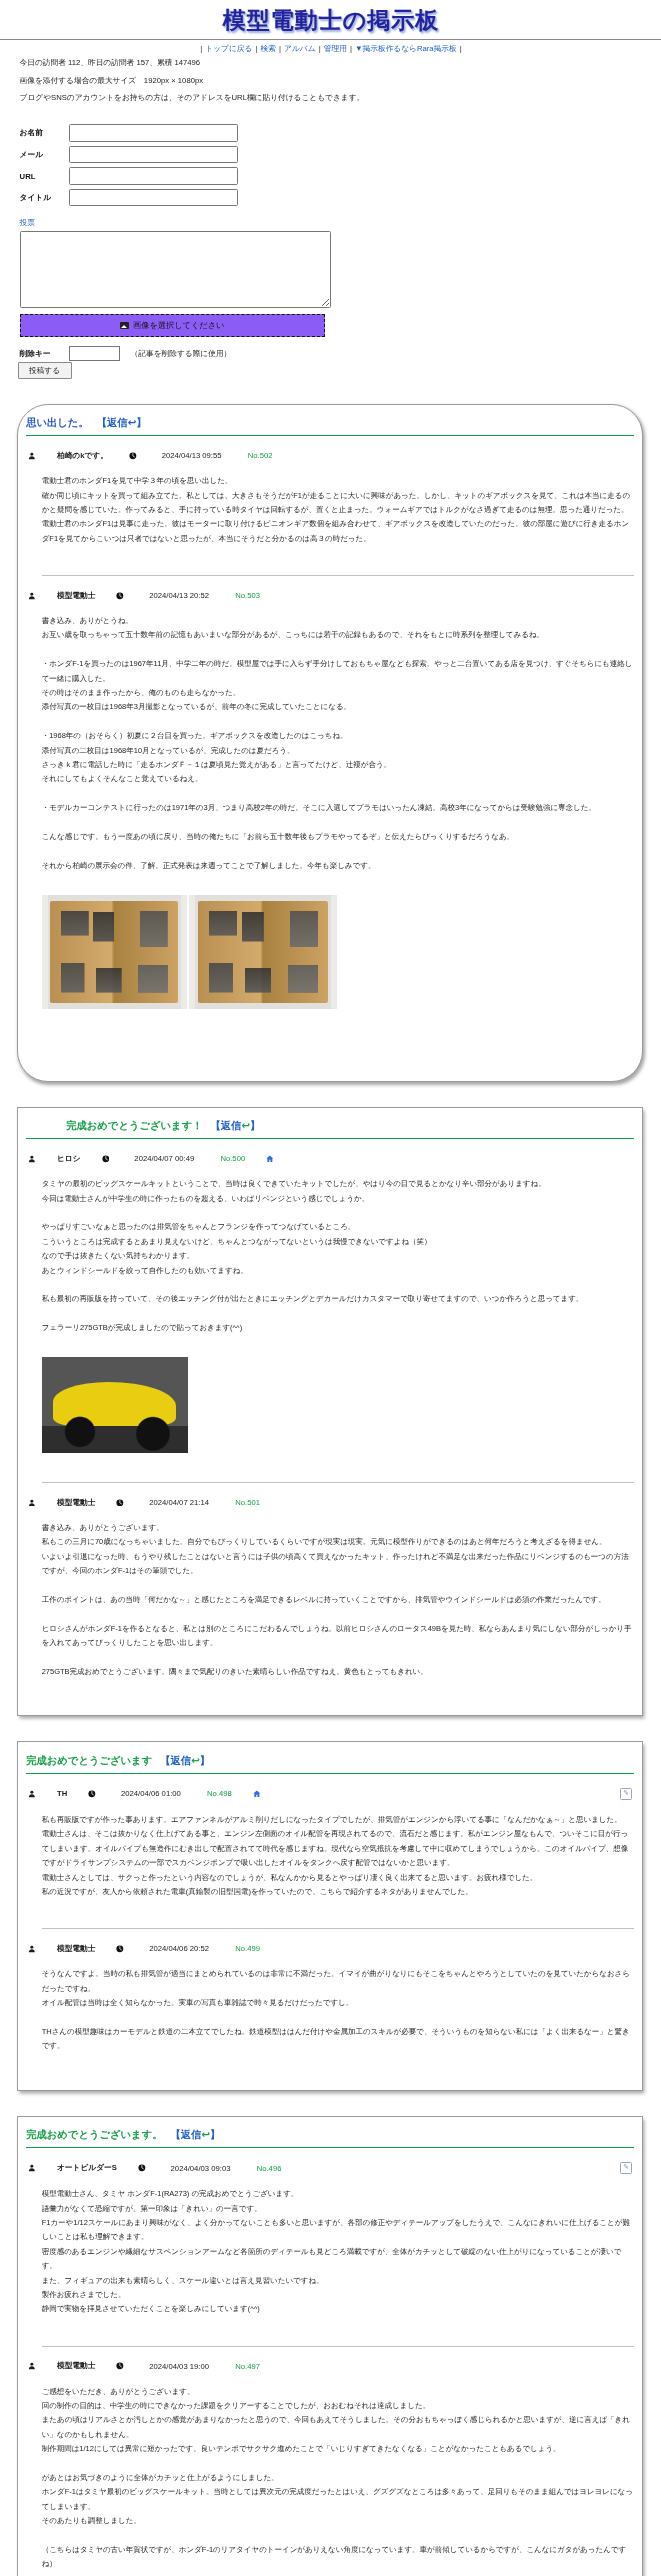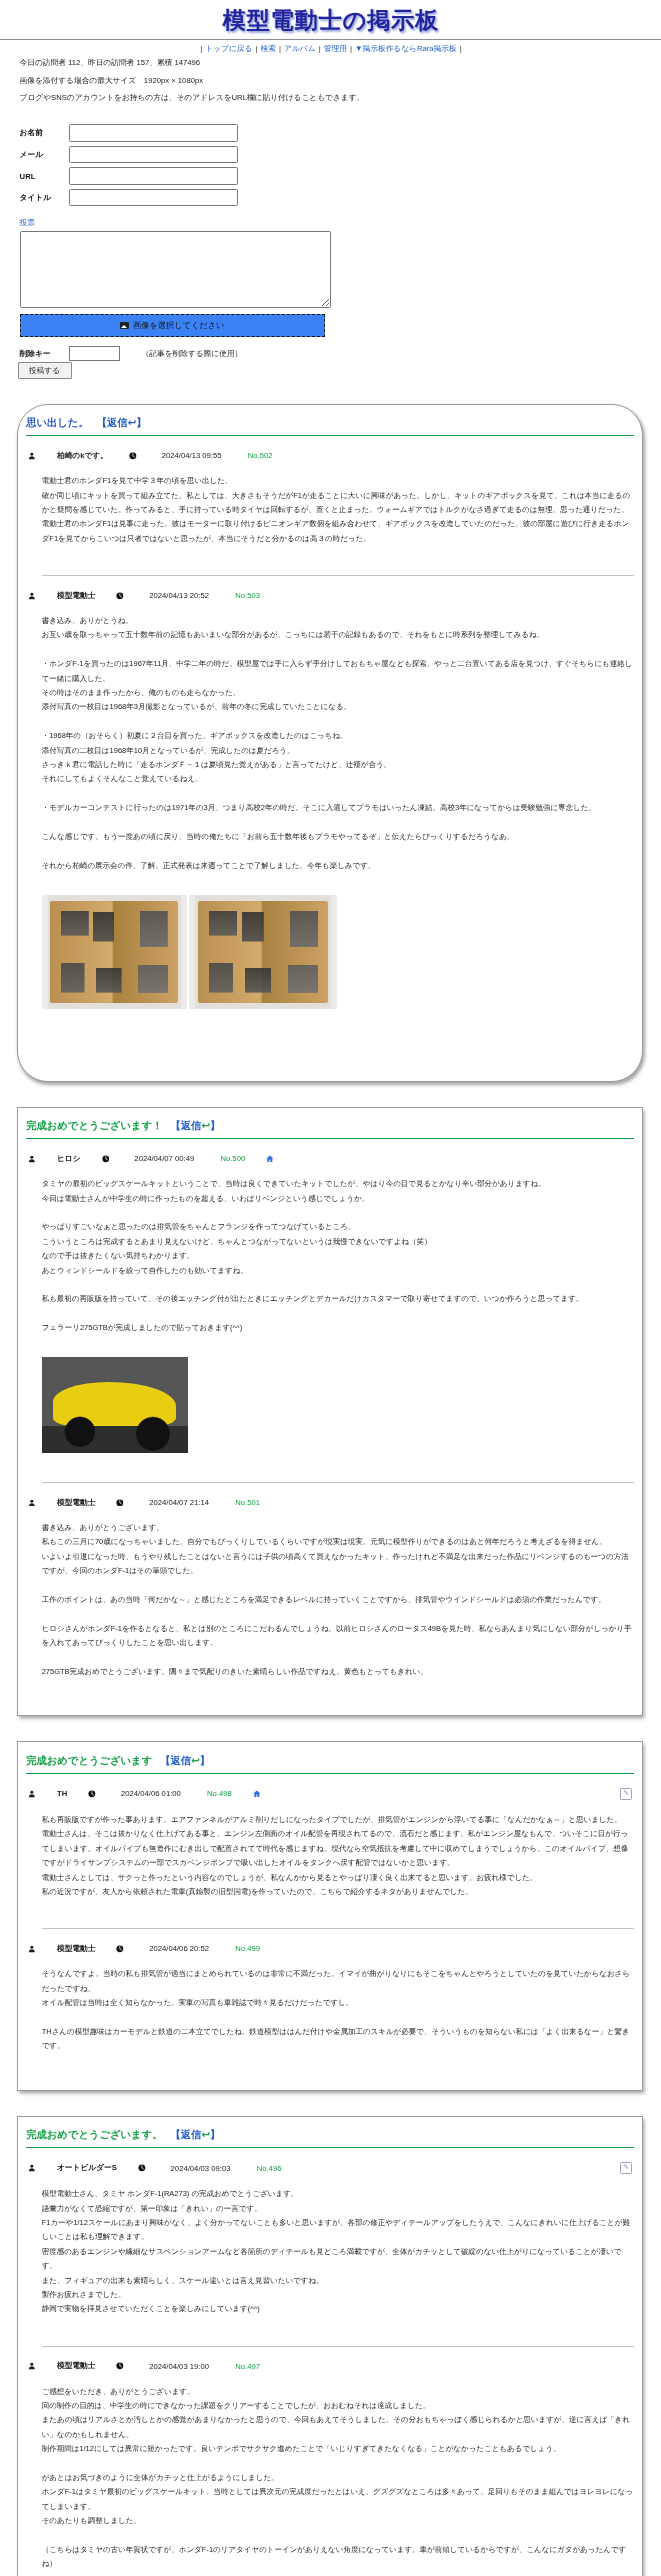--- a/index.html
+++ b/index.html
@@ -15,29 +15,29 @@
   nav.topnav .sep{color:#333;margin:0 1px;}
   
   .stats{margin:0 0 17.5px 19.6px;font-size:7.7px;line-height:17.5px;color:#222;}
   
   .postform{margin-left:19.6px;}
   .frow{display:flex;align-items:center;margin-bottom:4.1px;}
   .frow label{width:49px;font-weight:bold;font-size:7.7px;color:#111;}
   .frow input{width:163px;height:13.4px;border:0.5px solid #767676;border-radius:1.5px;background:#fff;}
   .vote{display:inline-block;color:#2060c8;font-size:7.7px;margin:7.2px 0 3.1px 0;text-decoration:none;}
   textarea.content{display:block;width:305px;height:71px;border:0.5px solid #767676;border-radius:1.5px;resize:both;}
-  .filebtn{width:303px;height:20.6px;margin-top:6.7px;border:1.5px dashed #111;background:#3b82f6;
+  .filebtn{width:303px;height:20.6px;margin-top:6.7px;border:1.5px dashed #111;background:#8b5cf6;
     display:flex;align-items:center;justify-content:center;font-size:8.2px;color:#111;cursor:pointer;}
   .filebtn .imgicon{width:9.3px;height:7.2px;background:#222;display:inline-block;margin-right:4.1px;position:relative;border-radius:1px;}
   .filebtn .imgicon::after{content:"";position:absolute;left:1px;bottom:1px;border-left:3.1px solid transparent;
     border-right:3.1px solid transparent;border-bottom:3.1px solid #fff;}
   .delrow{display:flex;align-items:center;margin-top:9.3px;font-size:7.7px;}
   .delrow .dlabel{width:49px;font-weight:bold;color:#111;}
   .delrow input{width:45px;height:11.3px;border:0.5px solid #767676;}
-  .delrow .note{margin-left:22px;color:#222;}
+  .delrow .note{margin-left:11px;color:#222;}
   button.submit{margin:1px 0 0 -2.1px;width:54px;height:16.5px;background:#f2f2f2;border:0.5px solid #8a8a8a;
     font-size:7.7px;color:#222;border-radius:1px;cursor:pointer;}
   
   .card{margin:25px 0 0 17px;width:626px;background:#fff;border:0.5px solid #9a9a9a;
     box-shadow:1.5px 2.6px 3.6px rgba(0,0,0,.35);padding:11.3px 8.2px 36px 8.2px;box-sizing:border-box;}
   .card.tall-bottom{padding-bottom:72px;border-radius:31px;}
   .t-head{font-size:10.3px;font-weight:bold;}
   .t-reply{text-decoration:none;font-weight:bold;color:#2060c8;margin-left:5.2px;}
   .t-rule{border-top:1px solid #0ca04a;margin-top:5.2px;}
   .meta{display:flex;align-items:center;margin:14.4px 0 0 2.1px;font-size:7.7px;gap:21px;}
@@ -179,21 +179,21 @@
             <div class="blank"></div>
             <div class="line">それから柏崎の展示会の件、了解。正式発表は来週ってことで了解しました。今年も楽しみです。</div>
           </div>
           <div class="imgrow">
             <div class="ph album" style="width: 145px; height: 114px;"></div>
             <div class="ph album" style="width: 148px; height: 114px;"></div>
           </div>
         </div>
       </section>
       <section class="card">
-        <div class="t-head"><span class="t-title" style="color: rgb(19, 160, 70);">完成おめでとうございます！</span><a class="t-reply" href="#">&nbsp;【返信<span class="arrow" style="color: rgb(31, 160, 74);">↩</span>】</a></div>
+        <div class="t-head"><span class="t-title" style="color: rgb(19, 160, 70); margin-left: 40px;">完成おめでとうございます！</span><a class="t-reply" href="#">&nbsp;【返信<span class="arrow" style="color: rgb(31, 160, 74);">↩</span>】</a></div>
         <div class="t-rule"></div>
         <div class="post">
           <div class="meta">
             <svg width="7.7" height="7.7" viewBox="0 0 16 16">
               <circle class="ic-person" cx="8" cy="4.6" r="3.1"></circle>
               <path class="ic-person" d="M1.8 15c0-3.5 2.8-6.1 6.2-6.1s6.2 2.6 6.2 6.1z"></path>
             </svg>
             <span class="name">ヒロシ</span>
             <svg width="7.7" height="7.7" viewBox="0 0 16 16">
               <circle class="ic-clock-face" cx="8" cy="8" r="7.2"></circle>

